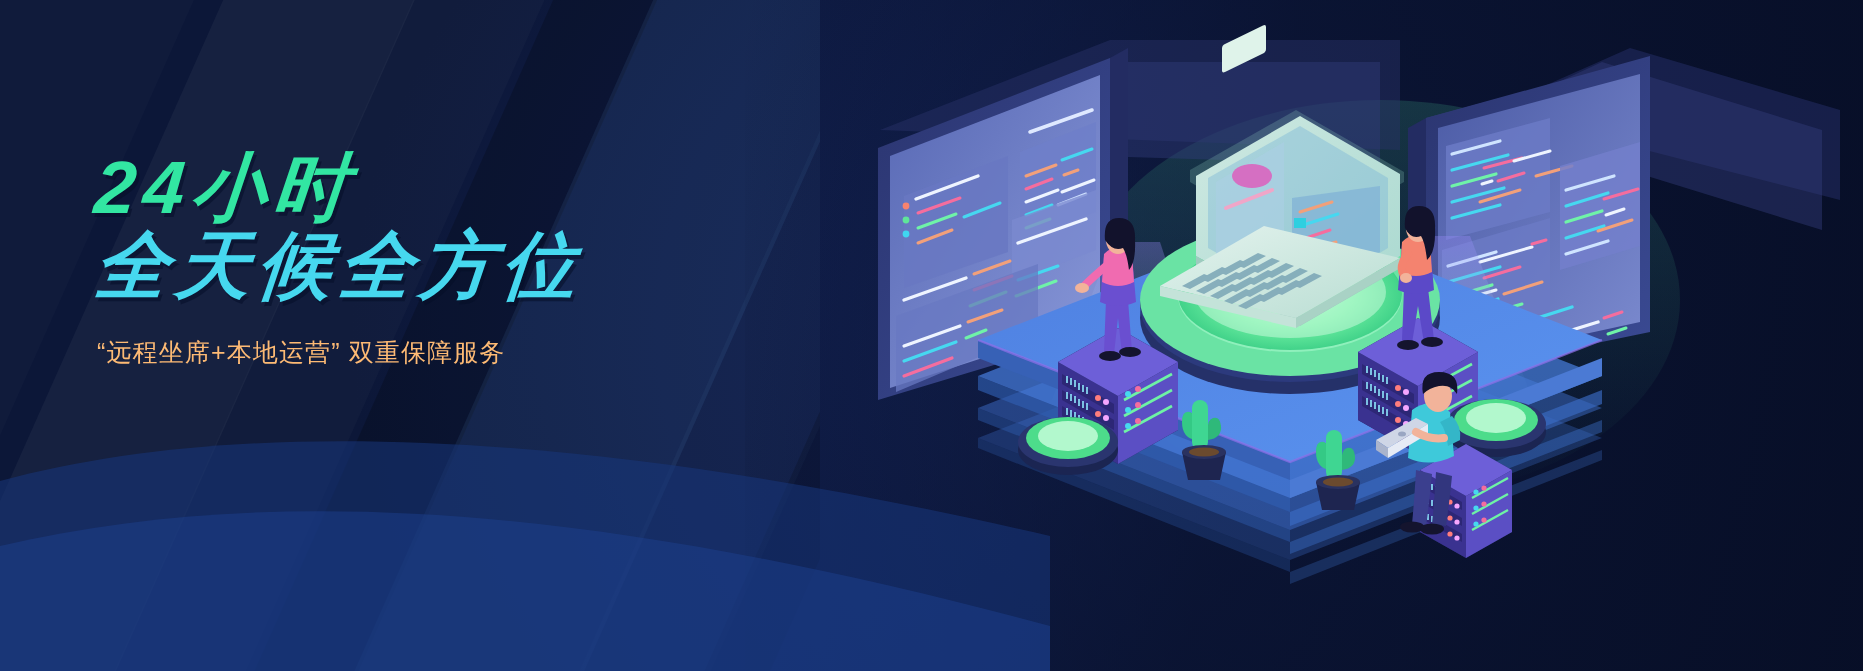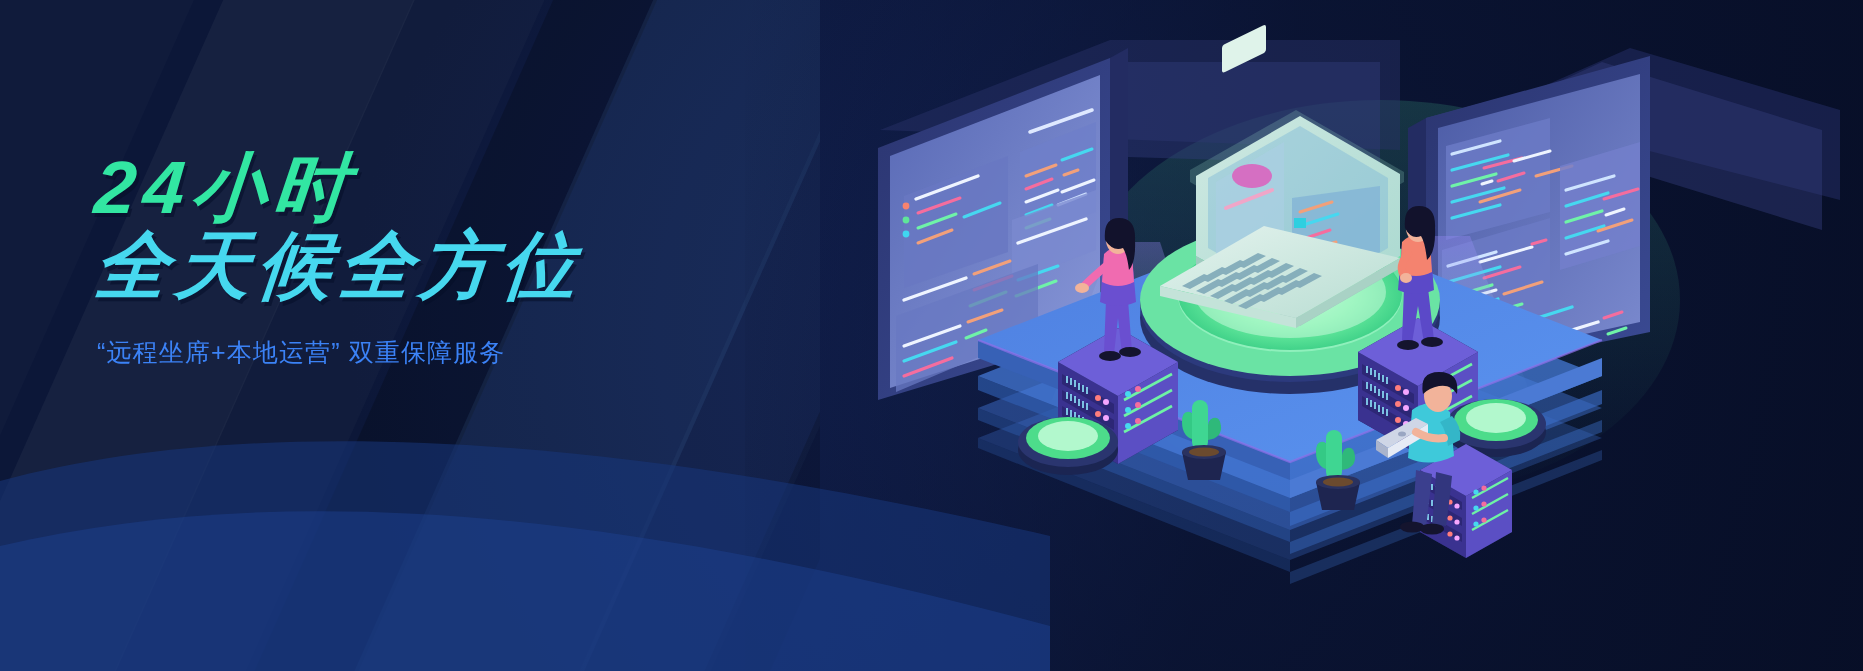--- a/index.html
+++ b/index.html
@@ -56,21 +56,21 @@
   .head-2 {
     font-size:74px;
     margin-top:6px;
     color:#46d8ef;
     text-shadow:3px 4px 0 rgba(6,14,40,.55);
   }
   .sub {
     margin-top:34px;
     font-size:25px;
     letter-spacing:.045em;
-    color:#3b82f6;
+    color:#fdba74;
     font-weight:400;
     white-space:nowrap;
     transform:translateX(2px);
   }
 
   
   .illus { position:absolute; left:860px; top:0; width:1003px; height:671px; }
   .illus svg { display:block; width:100%; height:100%; }
 </style>
 </head>

